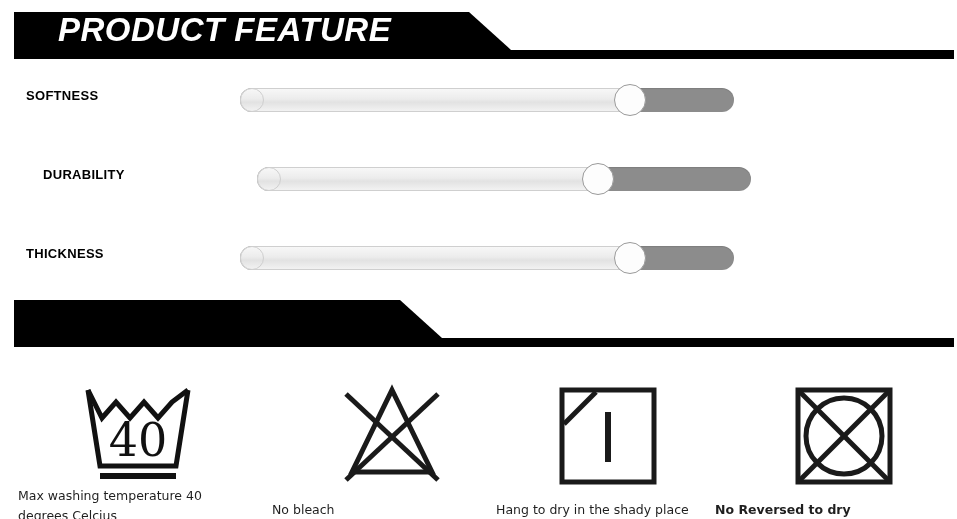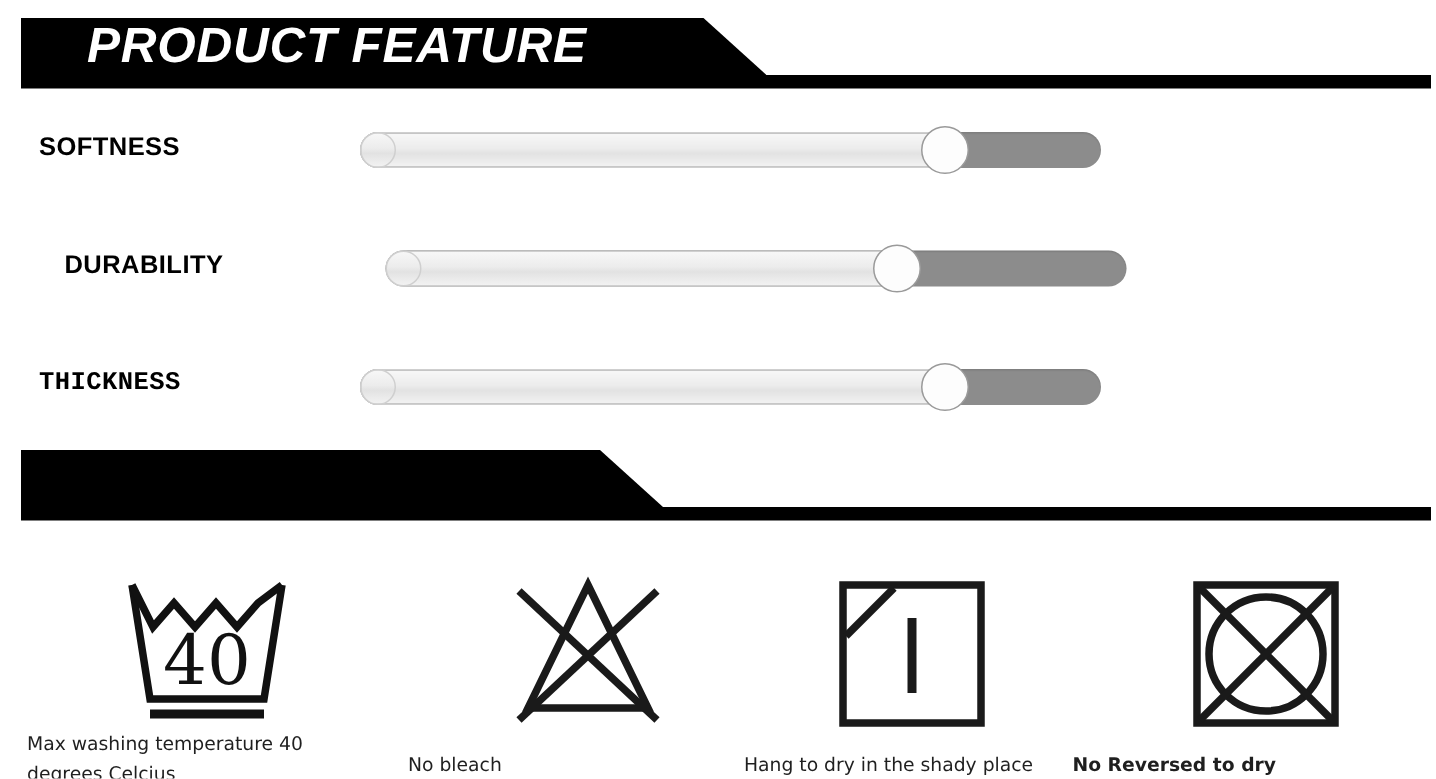--- a/index.html
+++ b/index.html
@@ -72,21 +72,21 @@
   .feature-row {
     position: absolute;
     left: 0;
     width: 957px;
     height: 60px;
   }
   .feature-label {
     position: absolute;
     left: 26px;
     top: 16px;
-    font-size: 17px;
+    font-size: 13px;
     font-weight: bold;
     color: #000000;
     letter-spacing: 0.3px;
     white-space: nowrap;
   }
   .slider {
     position: absolute;
     left: 240px;
     top: 16px;
     width: 494px;
@@ -210,21 +210,21 @@
 
   <div class="feature-row" style="top:79px;margin-left:17px;">
     <div class="feature-label">DURABILITY</div>
     <div class="slider">
       <div class="slider-track"></div>
       <div class="slider-fill" id="fill-1" style="width: 340.86px;"></div>
       <div class="slider-knob" id="knob-1" style="left: 340.86px;"></div>
     </div>
   </div>
 
-  <div class="feature-row" style="top:158px;font-family:Liberation Mono, monospace;">
+  <div class="feature-row" style="top:158px;">
     <div class="feature-label">THICKNESS</div>
     <div class="slider">
       <div class="slider-track"></div>
       <div class="slider-fill" id="fill-2" style="width: 390.26px;"></div>
       <div class="slider-knob" id="knob-2" style="left: 390.26px;"></div>
     </div>
   </div>
 
 </div>
 

